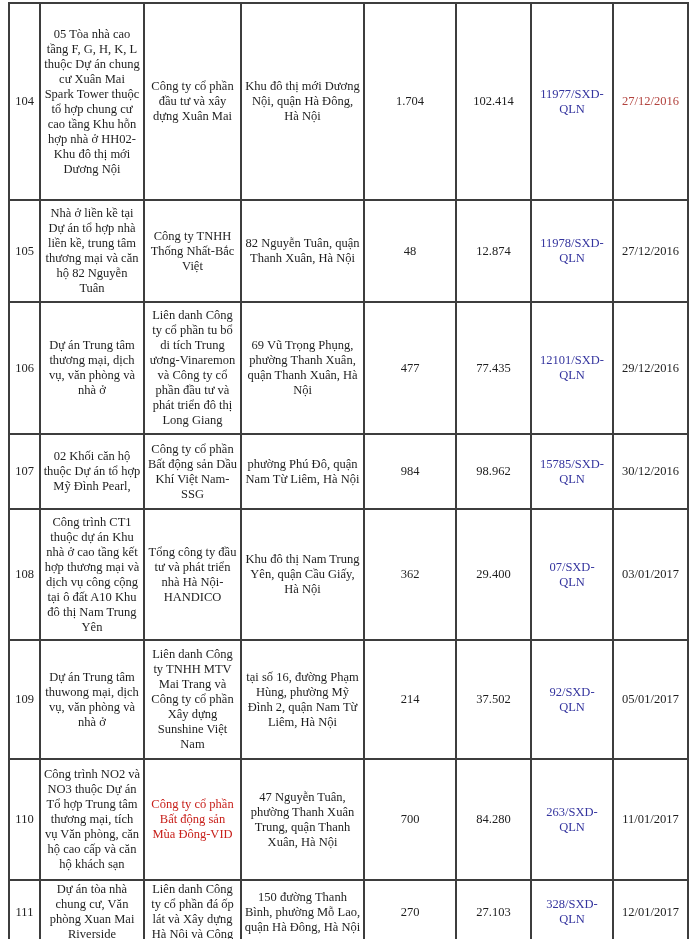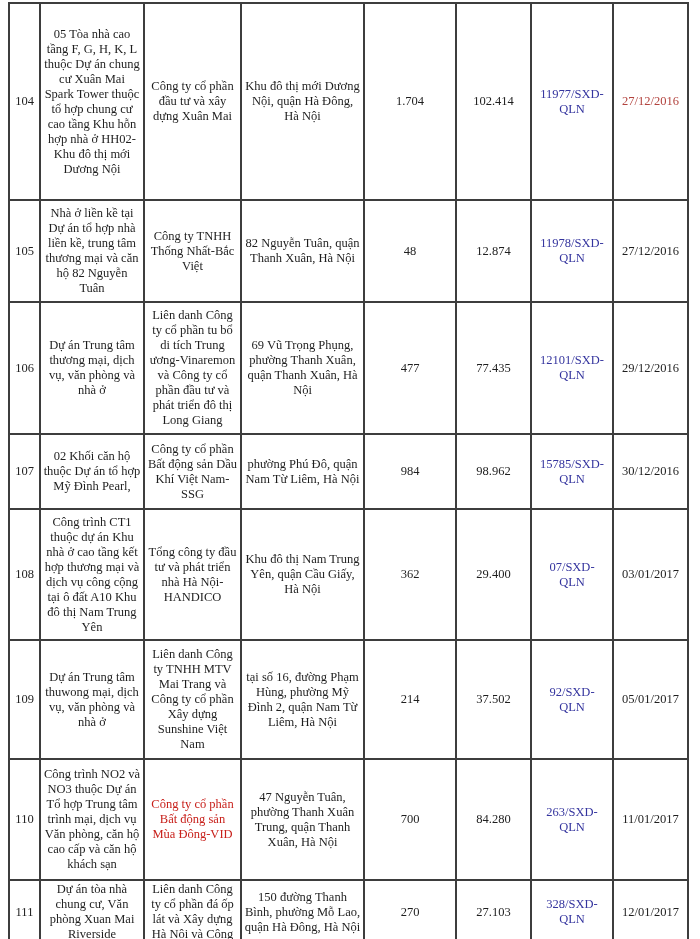--- a/index.html
+++ b/index.html
@@ -119,21 +119,21 @@
     <td class="cell-company">Liên danh Công ty TNHH MTV Mai Trang và Công ty cổ phần Xây dựng Sunshine Việt Nam</td>
     <td class="cell-address">tại số 16, đường Phạm Hùng, phường Mỹ Đình 2, quận Nam Từ Liêm, Hà Nội</td>
     <td class="cell-num">214</td>
     <td class="cell-num">37.502</td>
     <td class="cell-doc">92/SXD-
 QLN</td>
     <td class="cell-date">05/01/2017</td>
   </tr>
       <tr style="height: 121px;">
     <td class="cell-no">110</td>
-    <td class="cell-project">Công trình NO2 và NO3 thuộc Dự án Tổ hợp Trung tâm trình mại, dịch vụ Văn phòng, căn hộ cao cấp và căn hộ khách sạn</td>
+    <td class="cell-project">Công trình NO2 và NO3 thuộc Dự án Tổ hợp Trung tâm thương mại, tích vụ Văn phòng, căn hộ cao cấp và căn hộ khách sạn</td>
     <td class="cell-company red-company">Công ty cổ phần Bất động sản Mùa Đông-VID</td>
     <td class="cell-address">47 Nguyễn Tuân, phường Thanh Xuân Trung, quận Thanh Xuân, Hà Nội</td>
     <td class="cell-num">700</td>
     <td class="cell-num">84.280</td>
     <td class="cell-doc">263/SXD-
 QLN</td>
     <td class="cell-date">11/01/2017</td>
   </tr>
       <tr>
     <td class="cell-no">111</td>

